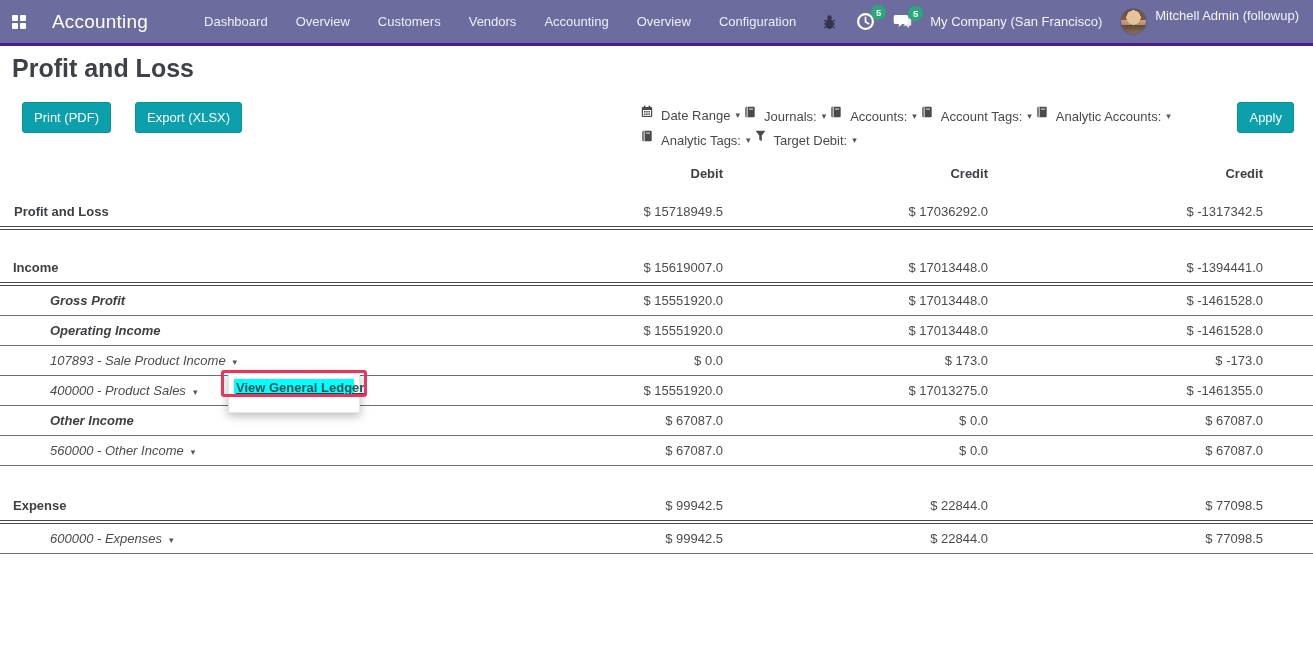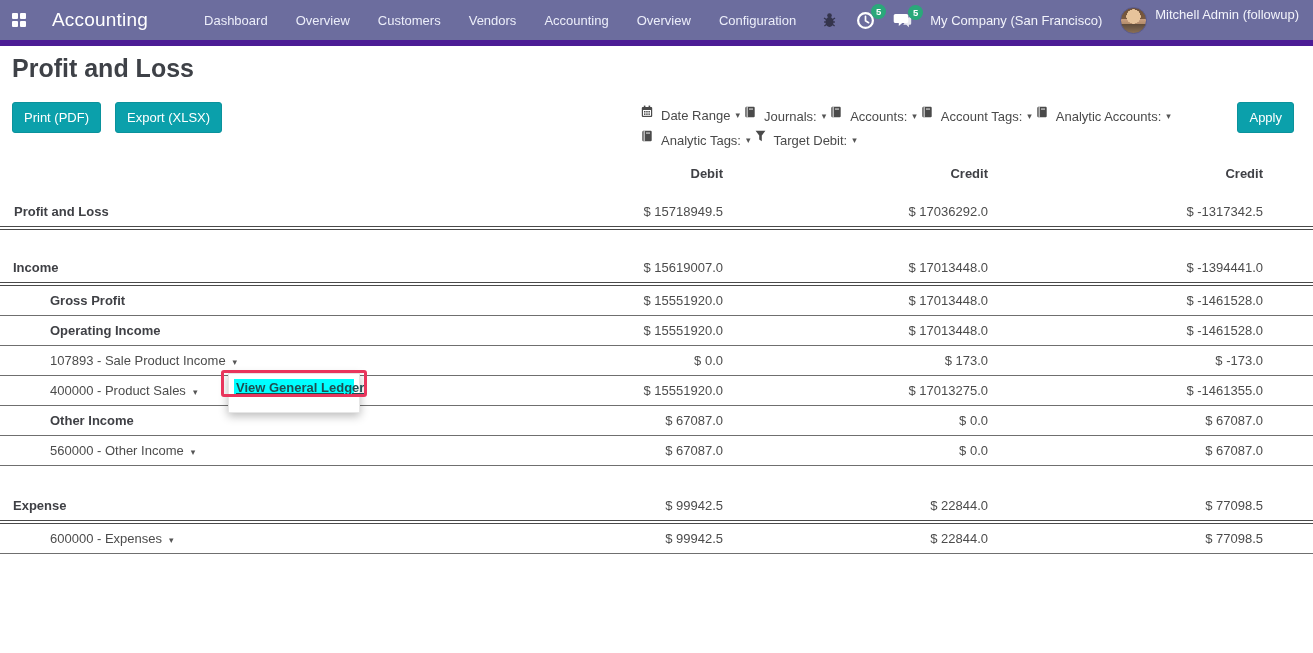--- a/index.html
+++ b/index.html
@@ -1,20 +1,20 @@
 <!DOCTYPE html>
 <html><head>
 <meta charset="utf-8">
 <style>
   * { margin:0; padding:0; box-sizing:border-box; }
   body { font-family:"Liberation Sans", sans-serif; background:#fff; }
   .viewport { width:1313px; height:653px; position:relative; overflow:hidden; background:#fff; }
 
   
-  .navbar { height:46px; background:#6c6d9e; border-bottom:6px solid #4c1d95;
+  .navbar { height:46px; background:#6c6d9e; border-bottom:3px solid #4c1d95;
             display:flex; align-items:center; color:#fff; }
   .apps-btn { width:38px; height:46px; display:flex; align-items:center; justify-content:center; cursor:pointer; }
   .apps-grid { display:grid; grid-template-columns:6px 6px; grid-template-rows:6px 6px; gap:2px; }
   .apps-grid span { background:#fff; border-radius:1px; }
   .brand { font-size:19px; margin-left:14px; font-weight:400; letter-spacing:.2px; }
   .nav-menu { display:flex; margin-left:56px; gap:28px; font-size:13px; }
   .nav-menu .nav-item { color:#eceefa; cursor:pointer; white-space:nowrap; }
   .nav-right { margin-left:auto; display:flex; align-items:center; gap:18px; padding-right:14px; font-size:13px; }
   .icon-wrap { position:relative; display:flex; align-items:center; cursor:pointer; }
   .badge { position:absolute; top:-7px; right:-11px; min-width:15px; height:15px; border-radius:8px;
@@ -25,40 +25,40 @@
   .avatar { width:27px; height:27px; border-radius:50%;
             background:
               radial-gradient(circle at 50% 34%, #e7c39b 0 34%, rgba(0,0,0,0) 35%),
               linear-gradient(180deg,#6e5038 0%, #7a5a40 42%, #caa083 43%, #b58e6d 62%, #5d4a3a 63%, #8a6f55 100%);
             border:1px solid #5a5b8d; }
 
   
   .page-header { position:relative; height:112px; }
   .page-title { position:absolute; left:12px; top:8px; font-size:25px; font-weight:700; color:#3e4147; }
   .btn { display:inline-block; background:#0ba0ab; color:#fff; font-size:13px; border:1px solid #0a929c;
-         border-radius:3px; padding:7px 11px; cursor:pointer; white-space:nowrap; }
+         border-radius:3px; padding:7px 11px; cursor:pointer; white-space:nowrap;margin-left:10px; }
   .left-buttons { position:absolute; left:12px; top:56px; display:flex; gap:14px; }
   .apply-btn { position:absolute; right:19px; top:56px; }
   .filters { position:absolute; left:641px; top:57px; width:580px; font-size:13px; color:#4a4a4a; line-height:21px; }
   .filter-line { white-space:nowrap; }
   .filter-item { display:inline-flex; align-items:flex-start; margin-right:4px; cursor:pointer; }
   .filter-item svg { margin-right:4px; }
   .caret { font-size:9px; color:#555; margin-left:5px; }
 
   
   table.report { width:100%; border-collapse:collapse; font-size:13px; color:#4c4c4c; margin-top:2px; }
   table.report th { font-weight:700; color:#3f4045; text-align:right; padding:6px 50px 16px 0; }
   table.report th.label-col { text-align:left; }
   td.num { text-align:right; padding:7px 50px 7px 0; white-space:nowrap; }
   td.label { padding-top:7px; padding-bottom:7px; position:relative; }
   col.c-debit { width:265px; } col.c-credit { width:265px; } col.c-balance { width:275px; }
   tr.border-single td { border-bottom:1px solid #6f6f6f; }
   tr.border-double td { border-bottom:4px double #4a4a4a; }
   tr.spacer td { height:25px; border:none; }
-  .lvl0 { padding-left:14px; } .lvl1 { padding-left:13px; } .lvl2 { padding-left:50px; }
+  .lvl0 { padding-left:14px; } .lvl1 { padding-left:13px; } .lvl2 { padding-left:50px;font-style:italic; }
   .bold-label { font-weight:700; color:#3f4045; }
   .acct-label { cursor:pointer; }
   .row-caret { font-size:9px; color:#555; margin-left:7px; }
 
   
   .dropdown-popup { position:absolute; left:228px; top:-3px; width:132px; z-index:10; background:#fff;
                     box-shadow:0 3px 9px rgba(0,0,0,.28); border:1px solid #e6e6e6; padding:5px 0 16px; }
   .dropdown-item { display:block; margin:0 5px; padding:1px 2px; font-size:13px; font-weight:700;
                    color:#1d4f52; background:#00ffff; text-decoration:underline; white-space:nowrap; cursor:pointer; }
   .annotation-box { position:absolute; left:-8px; top:-4px; width:146px; height:27px;

